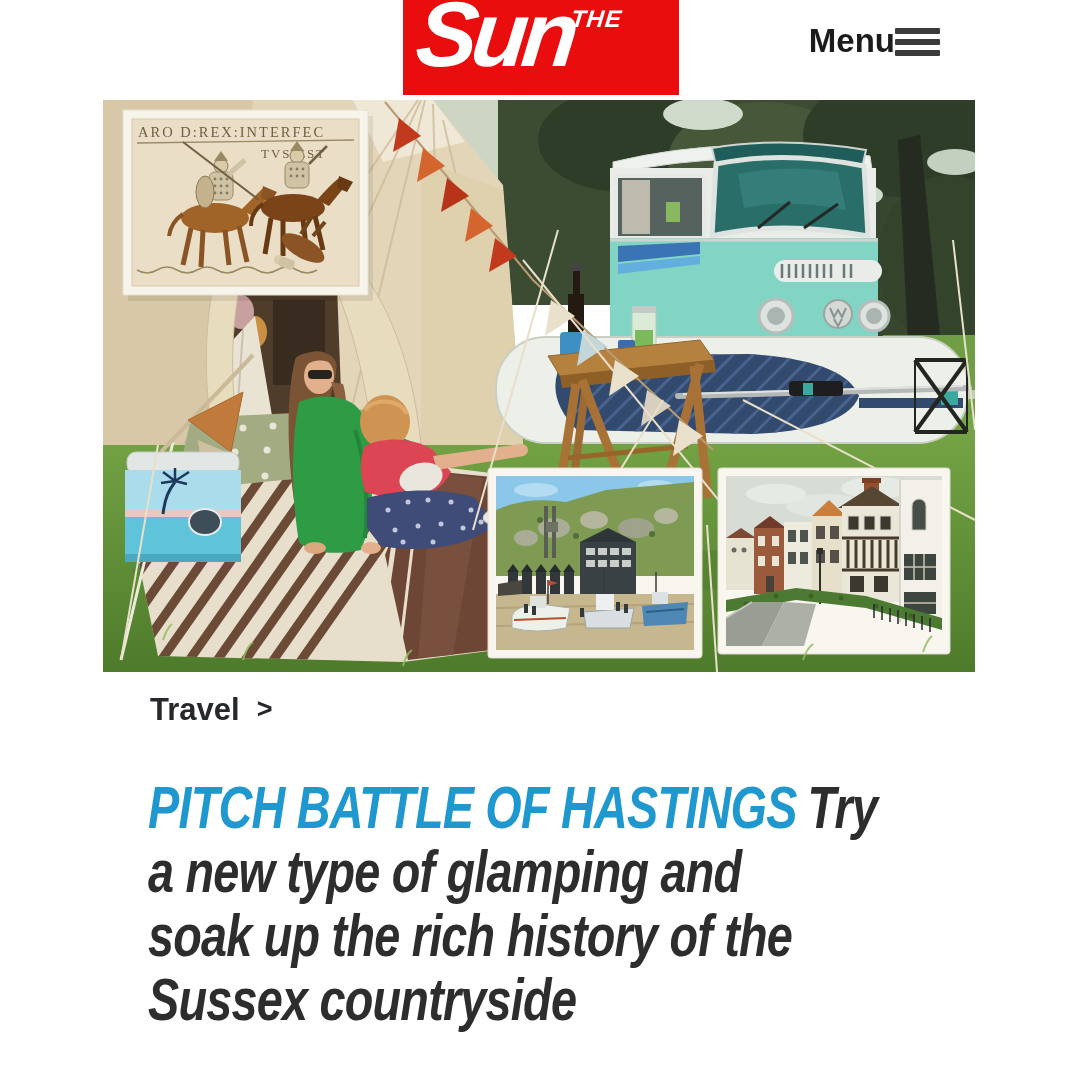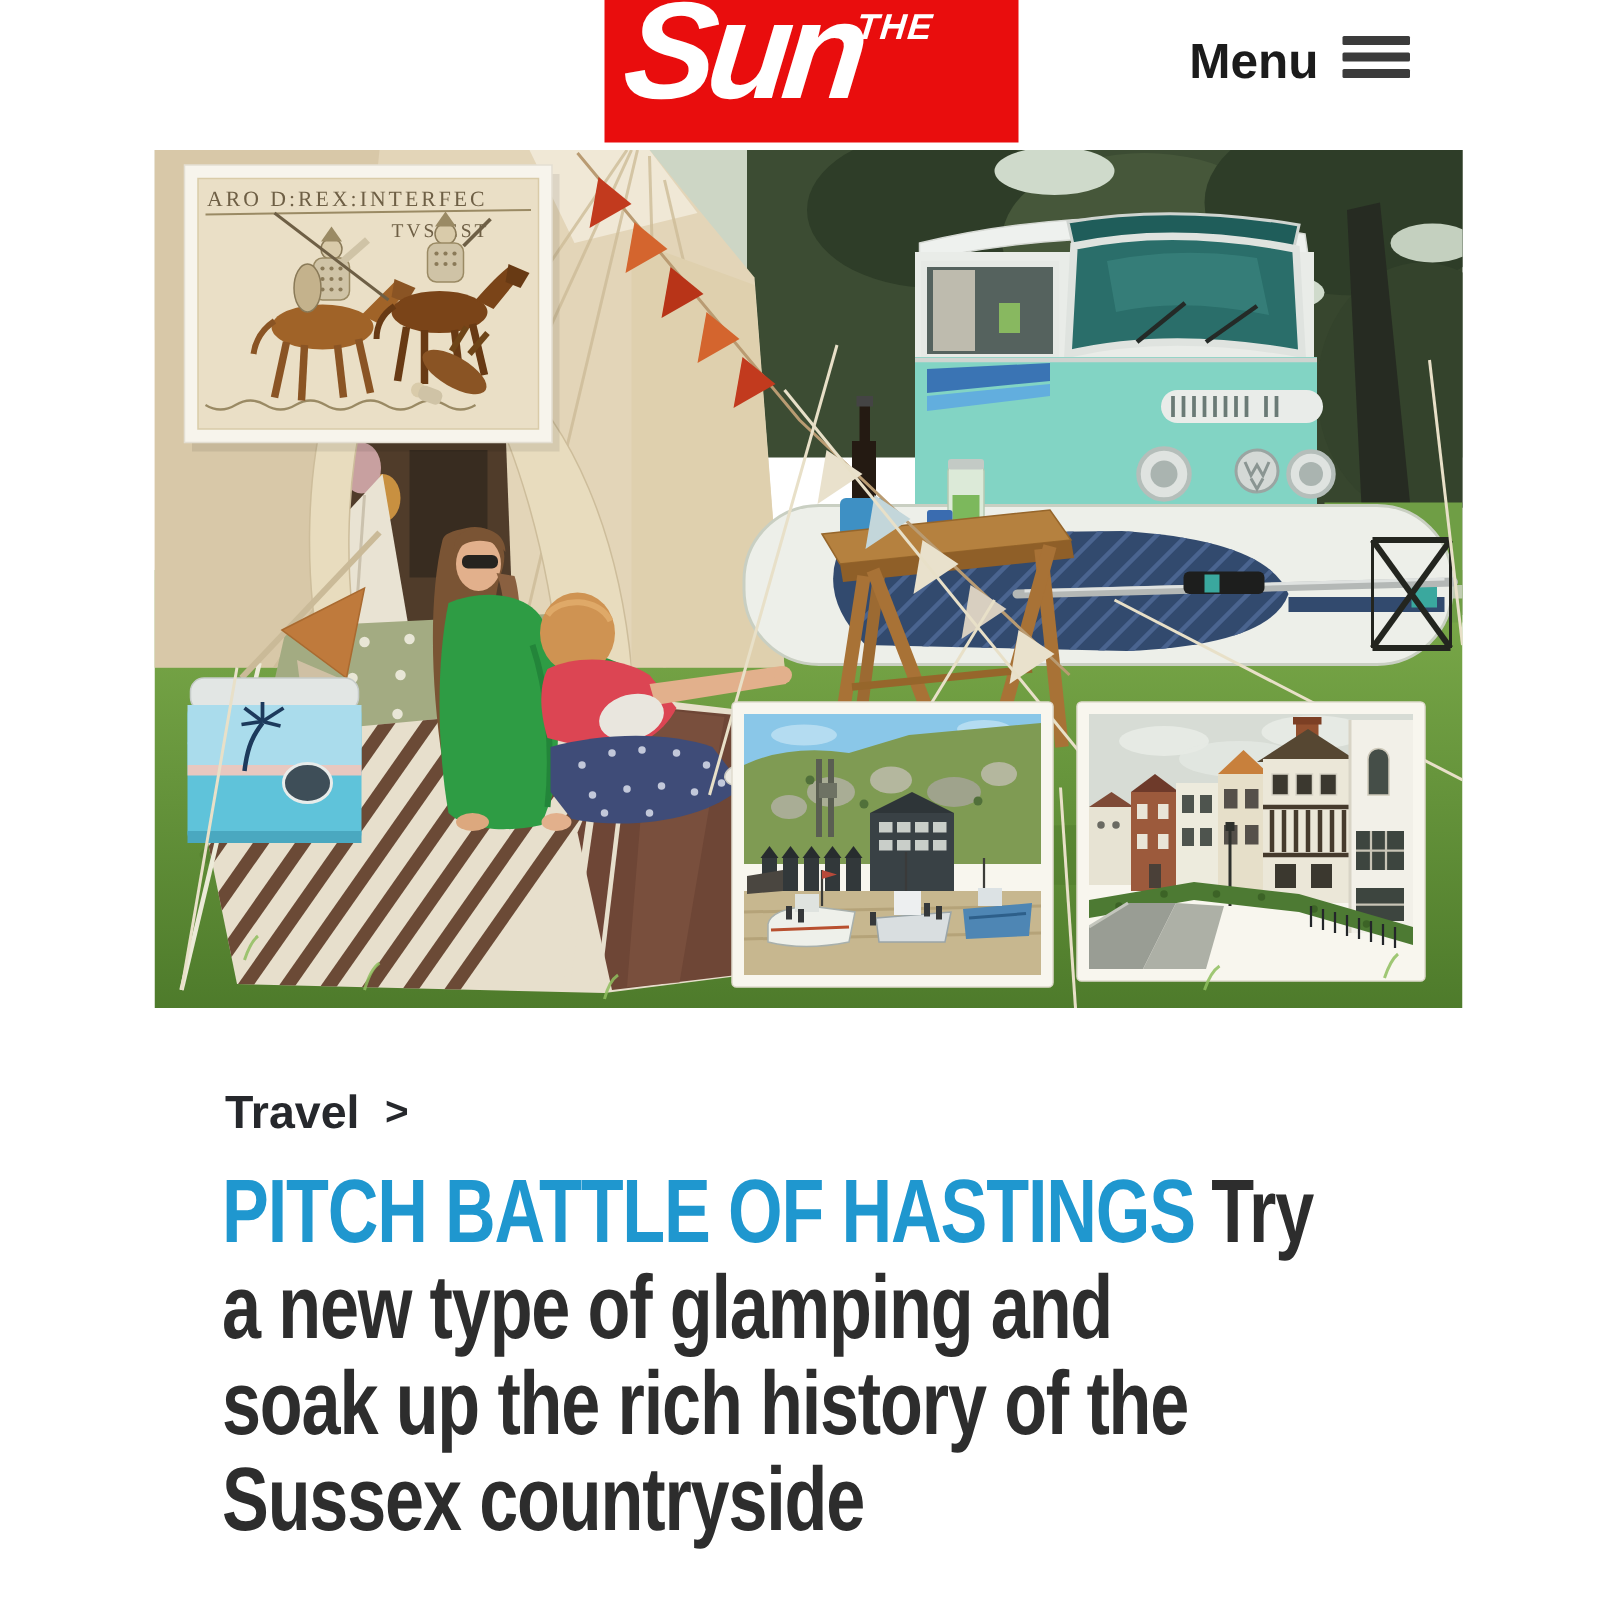--- a/index.html
+++ b/index.html
@@ -3,35 +3,35 @@
 <meta charset="utf-8">
 <style>
   html,body{margin:0;padding:0;background:#ffffff;}
   body{font-family:"Liberation Sans", sans-serif; -webkit-font-smoothing:antialiased;}
   .page{position:relative;width:1080px;height:1080px;background:#ffffff;overflow:hidden;}
 
   
   .logo{position:absolute;left:403px;top:0;width:276px;height:95px;background:var(--brand-red,#e90d0d);display:block;text-decoration:none;}
   .logo-sun{position:absolute;left:14px;top:-18px;font-style:italic;font-weight:900;font-size:92px;letter-spacing:-6px;color:#ffffff;transform:skewX(-6deg);}
   .logo-the{position:absolute;left:168px;top:5px;font-style:italic;font-weight:900;font-size:24px;letter-spacing:1px;color:#ffffff;transform:skewX(-6deg);}
-  .menu{position:absolute;right:140px;top:22px;display:flex;gap:16px;cursor:pointer;}
+  .menu{position:absolute;right:140px;top:22px;display:flex;align-items:center;cursor:pointer;}
   .menu-label{font-size:33px;font-weight:700;color:#1b1b1b;}
   .burger{display:flex;flex-direction:column;gap:5px;padding-top:2px;}
   .burger span{display:block;width:45px;height:6px;background:#3b3b3b;border-radius:1px;}
 
   
   .hero{position:absolute;left:103px;top:100px;width:872px;height:572px;}
 
   
-  .breadcrumb{position:absolute;left:150px;top:724px;display:flex;align-items:center;gap:17px;font-size:31px;font-weight:700;color:var(--text-dark,#26282c);}
+  .breadcrumb{position:absolute;left:150px;top:692px;display:flex;align-items:center;gap:17px;font-size:31px;font-weight:700;color:var(--text-dark,#26282c);}
   .crumb{color:var(--text-dark,#26282c);text-decoration:none;}
   .crumb-sep{font-weight:900;font-size:27px;position:relative;top:-1px;}
 
   
-  .headline{position:absolute;left:148px;top:776px;width:860px;}
+  .headline{position:absolute;left:148px;top:776px;width:860px;font-style:italic;}
   .hl-line{height:64px;line-height:64px;font-size:60px;font-weight:700;letter-spacing:-1px;white-space:nowrap;transform:scaleX(0.78);transform-origin:left center;color:var(--headline-dark,#2d2d2d);}
   .kicker{color:var(--kicker-blue,#1f97cf);}
   .hl-rest{margin-left:14px;}
 </style>
 </head>
 <body>
 
 <div class="page">
 
   <a class="logo">

